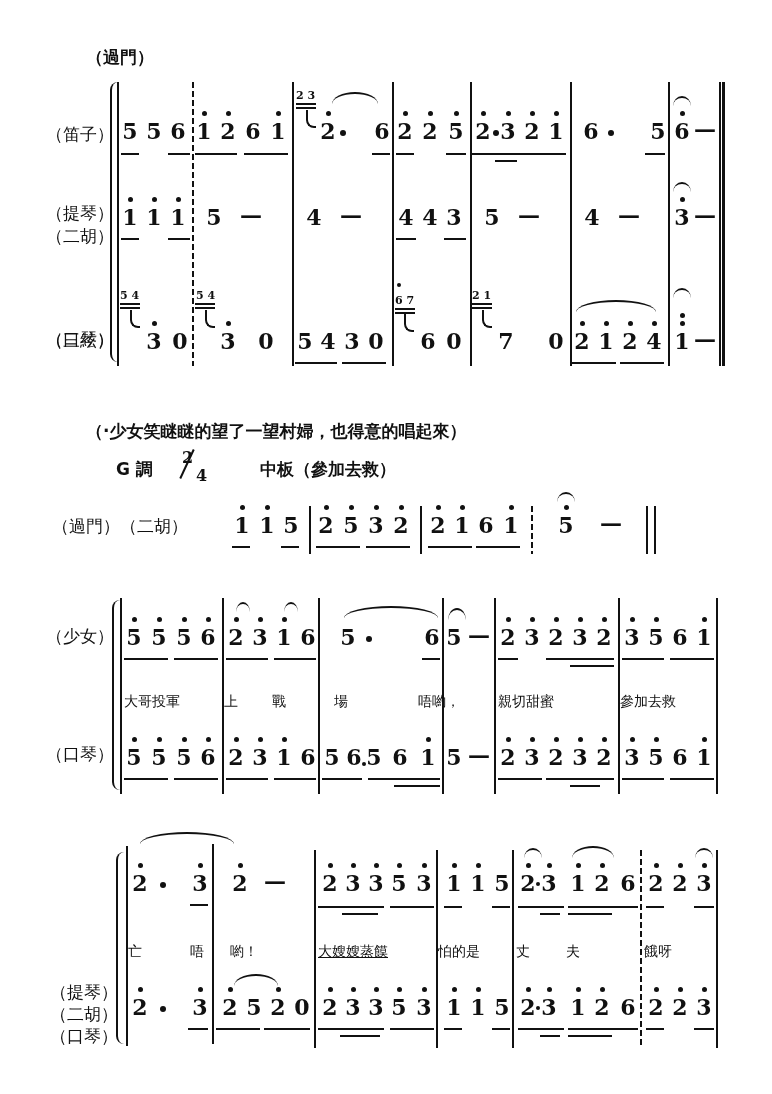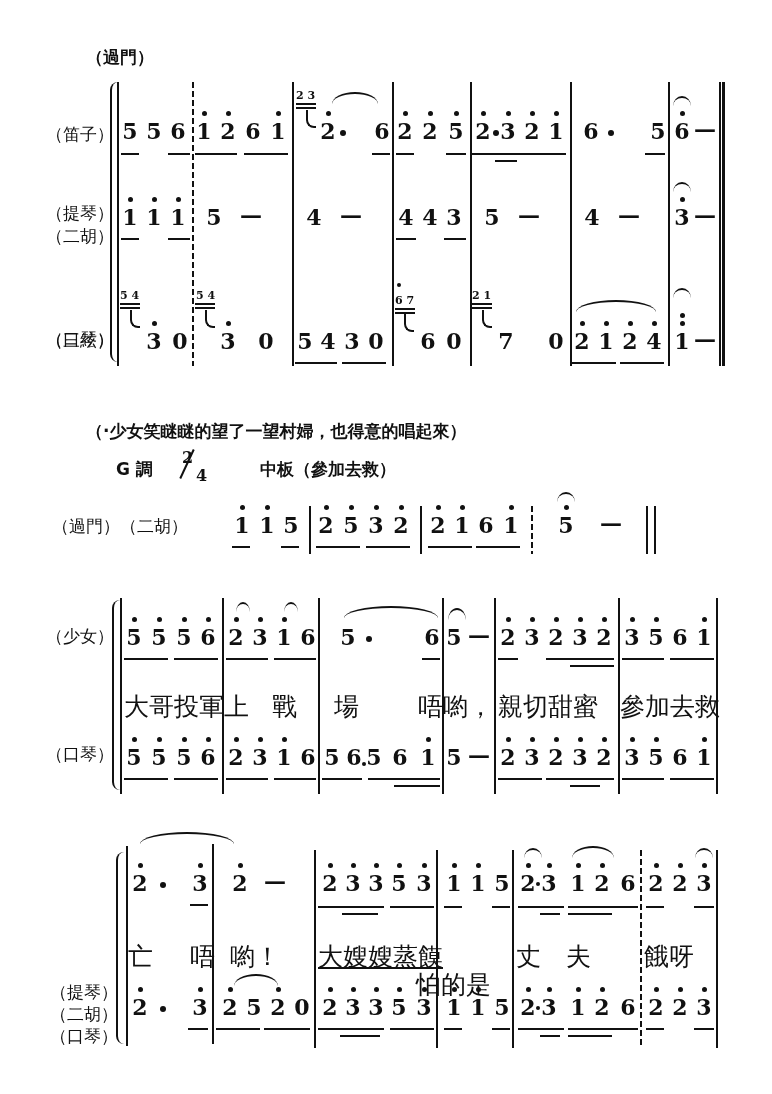--- a/index.html
+++ b/index.html
@@ -11,21 +11,21 @@
   .note { position: absolute; font-size: 22px; font-weight: bold; line-height: 1; width: 16px; text-align: center; }
   .note .dot-above { position: absolute; left: 50%; top: -9px; width: 5px; height: 5px; margin-left: -2.5px; background: #111; border-radius: 50%; }
   .note .dot-above2 { position: absolute; left: 50%; top: -17px; width: 5px; height: 5px; margin-left: -2.5px; background: #111; border-radius: 50%; }
   .bar { position: absolute; width: 2px; background: #111; }
   .bar.dash { background: repeating-linear-gradient(#111 0 6px, transparent 6px 9px); }
   .final { position: absolute; width: 6px; border-left: 2px solid #111; border-right: 3px solid #111; box-sizing: border-box; }
   .uline { position: absolute; height: 2px; background: #111; }
   .slur { position: absolute; border-top: 2.5px solid #111; border-radius: 50% 50% 0 0 / 100% 100% 0 0; height: 10px; }
   .fermata { position: absolute; width: 18px; height: 8px; border-top: 2.5px solid #111; border-radius: 50% 50% 0 0 / 100% 100% 0 0; }
   .brace { position: absolute; width: 8px; border-left: 2px solid #111; border-top-left-radius: 8px; border-bottom-left-radius: 8px; }
-  .lyric { position: absolute; font-family: "DejaVu Sans", "Liberation Sans", sans-serif; font-size: 25px; line-height: 1; white-space: nowrap; }
+  .lyric { position: absolute; font-family: "DejaVu Sans", "Liberation Sans", sans-serif; font-size: 14px; line-height: 1; white-space: nowrap; }
   .grace { position: absolute; font-size: 11px; font-weight: bold; line-height: 1; }
   .hook { position: absolute; width: 8px; height: 16px; border-left: 2px solid #111; border-bottom: 2px solid #111; border-bottom-left-radius: 8px; }
   .dash-note { position: absolute; font-size: 22px; font-weight: bold; line-height: 1; }
   .dotted { position: absolute; width: 6px; height: 6px; background: #111; border-radius: 50%; }
 </style>
 </head>
 <body>
 
 <div class="abs direction" style="left:86px;top:46px;">（過門）</div>
 
@@ -345,21 +345,21 @@
   <div class="fermata" style="left:695px;top:848px;"></div>
   <div class="uline" style="left:646px;top:906px;width:18px;"></div>
   <div class="uline" style="left:694px;top:906px;width:20px;"></div>
 </div>
 
 <div>
   <span class="lyric" style="left:128px;top:944px;">亡</span>
   <span class="lyric" style="left:190px;top:944px;">唔</span>
   <span class="lyric" style="left:230px;top:944px;">喲！</span>
   <span class="lyric" style="left:318px;top:944px;text-decoration:underline;">大嫂嫂蒸饃</span>
-  <span class="lyric" style="left:416px;top:944px;margin-top:28px;">怕的是</span>
+  <span class="lyric" style="left:438px;top:944px;">怕的是</span>
   <span class="lyric" style="left:516px;top:944px;">丈</span>
   <span class="lyric" style="left:566px;top:944px;">夫</span>
   <span class="lyric" style="left:644px;top:944px;">餓呀</span>
 </div>
 
 <div>
   <div class="slur" style="left:234px;top:974px;width:44px;"></div>
   <span class="note" style="left:132px;top:996px;">2<i class="dot-above"></i></span>
   <div class="dotted" style="left:160px;top:1006px;"></div>
   <span class="note" style="left:192px;top:996px;">3<i class="dot-above"></i></span>

